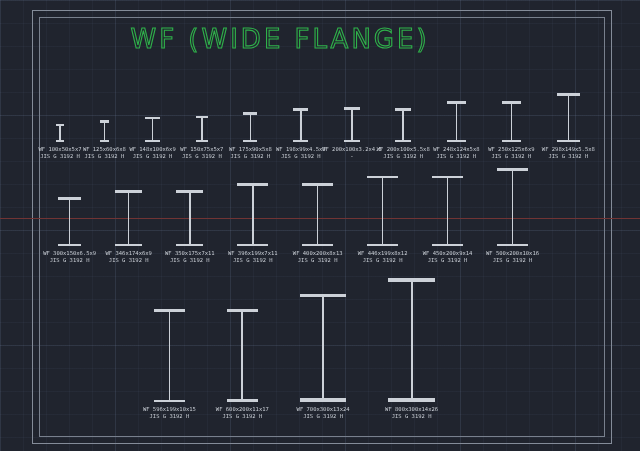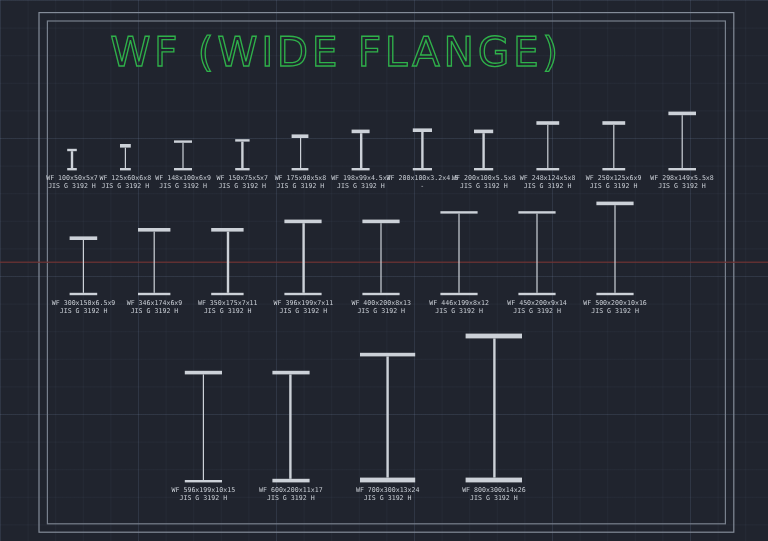--- a/index.html
+++ b/index.html
@@ -27,21 +27,21 @@
     position:absolute;left:39px;top:17px;width:564px;height:418px;
     border:1px solid #78808d;
   }
   .red-line{
     position:absolute;left:0;top:218px;width:640px;height:1px;
     background:#713434;
   }
   .title{
     position:absolute;left:0;top:24px;width:560px;
     text-align:center;
-    font-size:34px;letter-spacing:3px;font-weight:400;
+    font-size:26px;letter-spacing:3px;font-weight:400;
     color:#2fb14a;
     white-space:nowrap;
   }
   @supports (-webkit-text-stroke: 1px black){
     .title{
       -webkit-text-stroke:1.1px #2fb14a;
       -webkit-text-fill-color:transparent;
     }
   }
   .row{

